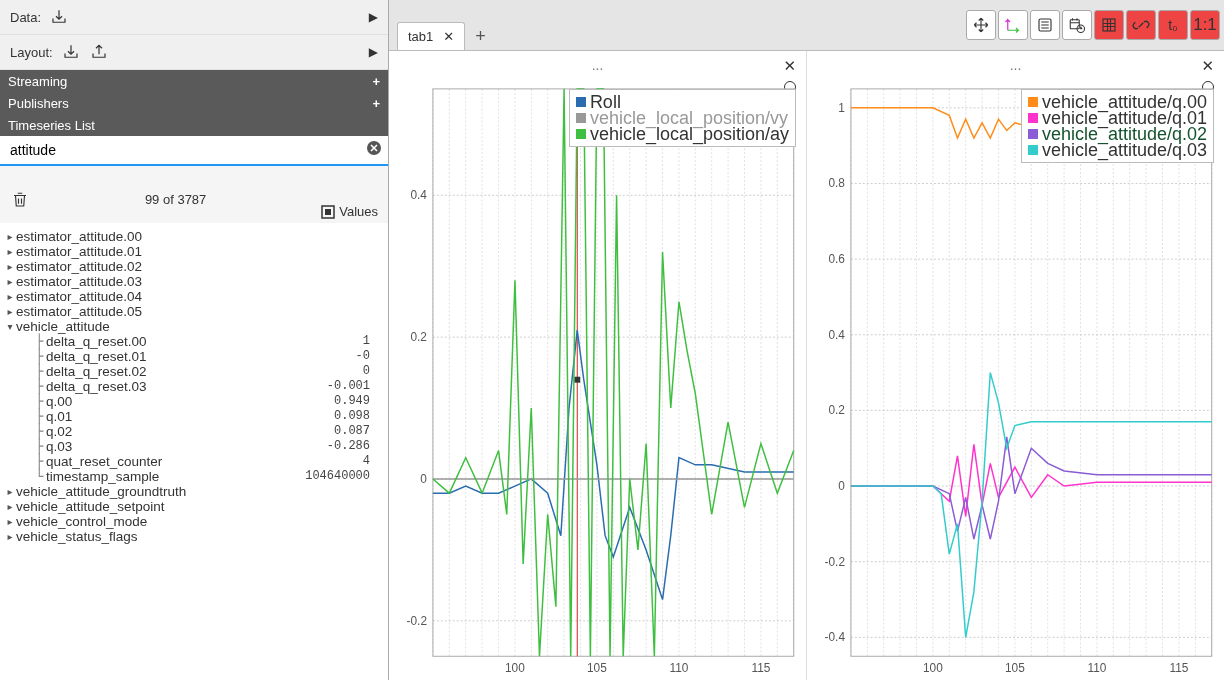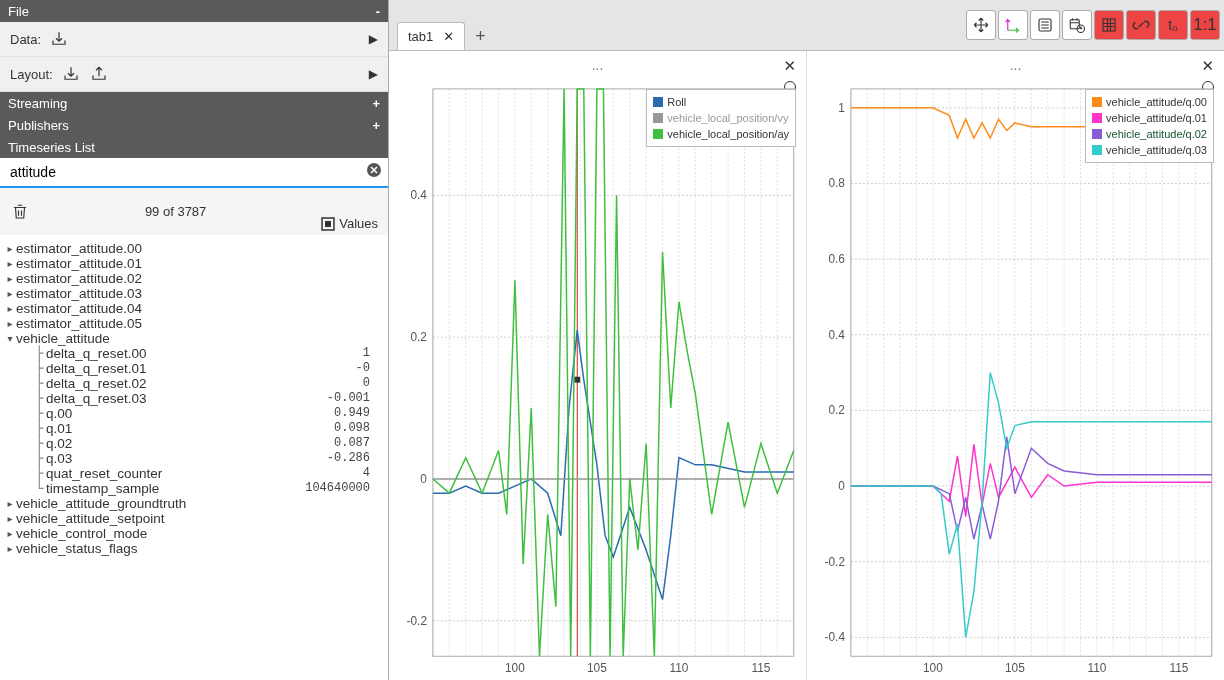--- a/index.html
+++ b/index.html
@@ -66,21 +66,21 @@
   padding: 2px 4px;
 }
 .search-row .clear {
   color: #555;
   font-size: 14px;
   cursor: pointer;
 }
 .list-toolbar {
   display: flex;
   align-items: center;
-  padding: 4px 10px 4px 10px;
+  padding: 14px 10px 4px 10px;
   background: #f5f5f5;
 }
 .list-toolbar .count { flex: 1; text-align: center; color: #333; }
 .list-toolbar .valcol { display: flex; align-items: center; gap: 4px; margin-top: 24px; }
 .tree {
   flex: 1;
   overflow: auto;
   background: #fff;
   padding: 6px 4px;
 }
@@ -190,45 +190,41 @@
 }
 .plot-area {
   position: absolute;
   left: 0; right: 0; top: 28px; bottom: 0;
 }
 .legend {
   position: absolute;
   background: #fff;
   border: 1px solid #bbb;
   padding: 4px 6px;
-  font-size: 11px;
+  font-size: 18px;
   z-index: 5;
 }
 .legend-row { display: flex; align-items: center; gap: 4px; line-height: 16px; }
 .legend-sw { width: 10px; height: 10px; display: inline-block; }
 svg.plotsvg { width: 100%; height: 100%; }
 .circle-handle {
   position: absolute;
   width: 12px; height: 12px;
   border: 1.5px solid #333;
   border-radius: 50%;
   background: #fff;
   right: 10px;
   top: 30px;
 }
 .svgicon { width: 18px; height: 18px; }
 </style>
 </head>
 <body>
 
 <div class="sidebar">
-  <div class="panel-header">
-    <span>File</span>
-    <span class="sym">-</span>
-  </div>
   <div class="panel-row">
     <span class="label">Data:</span>
     <span class="icon-btn">
       <svg class="svgicon" viewBox="0 0 24 24">
           <path fill="none" stroke="#333" stroke-width="1.6" d="M4 14v5h16v-5 M12 3v12 M8 11l4 4 4-4"></path>
         </svg>
     </span>
     <span class="spacer"></span>
     <span class="arrow">▶</span>
   </div>

